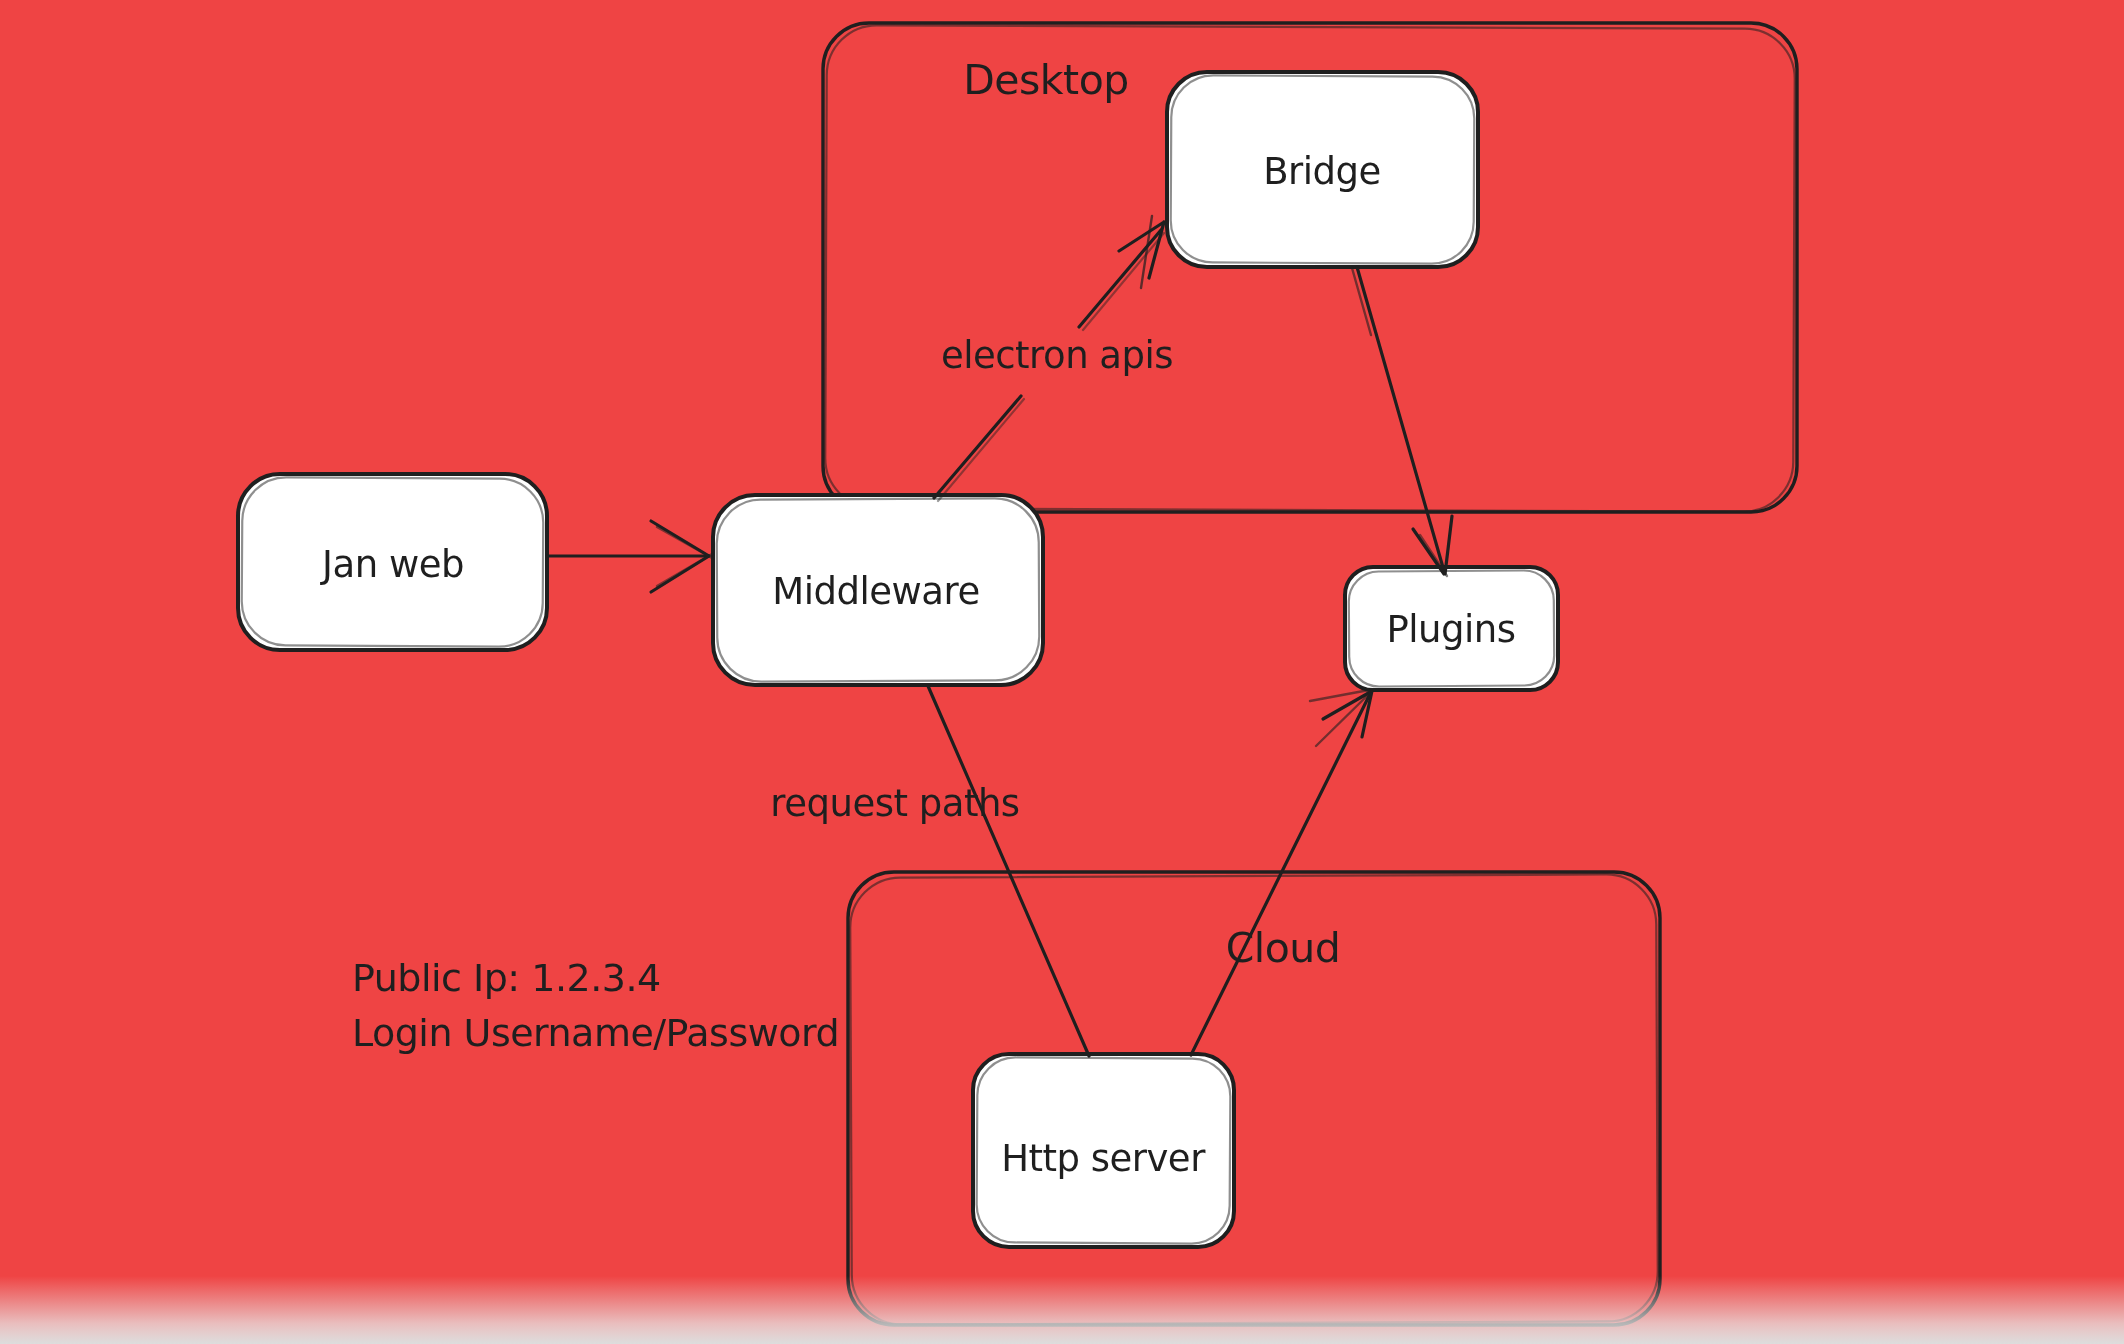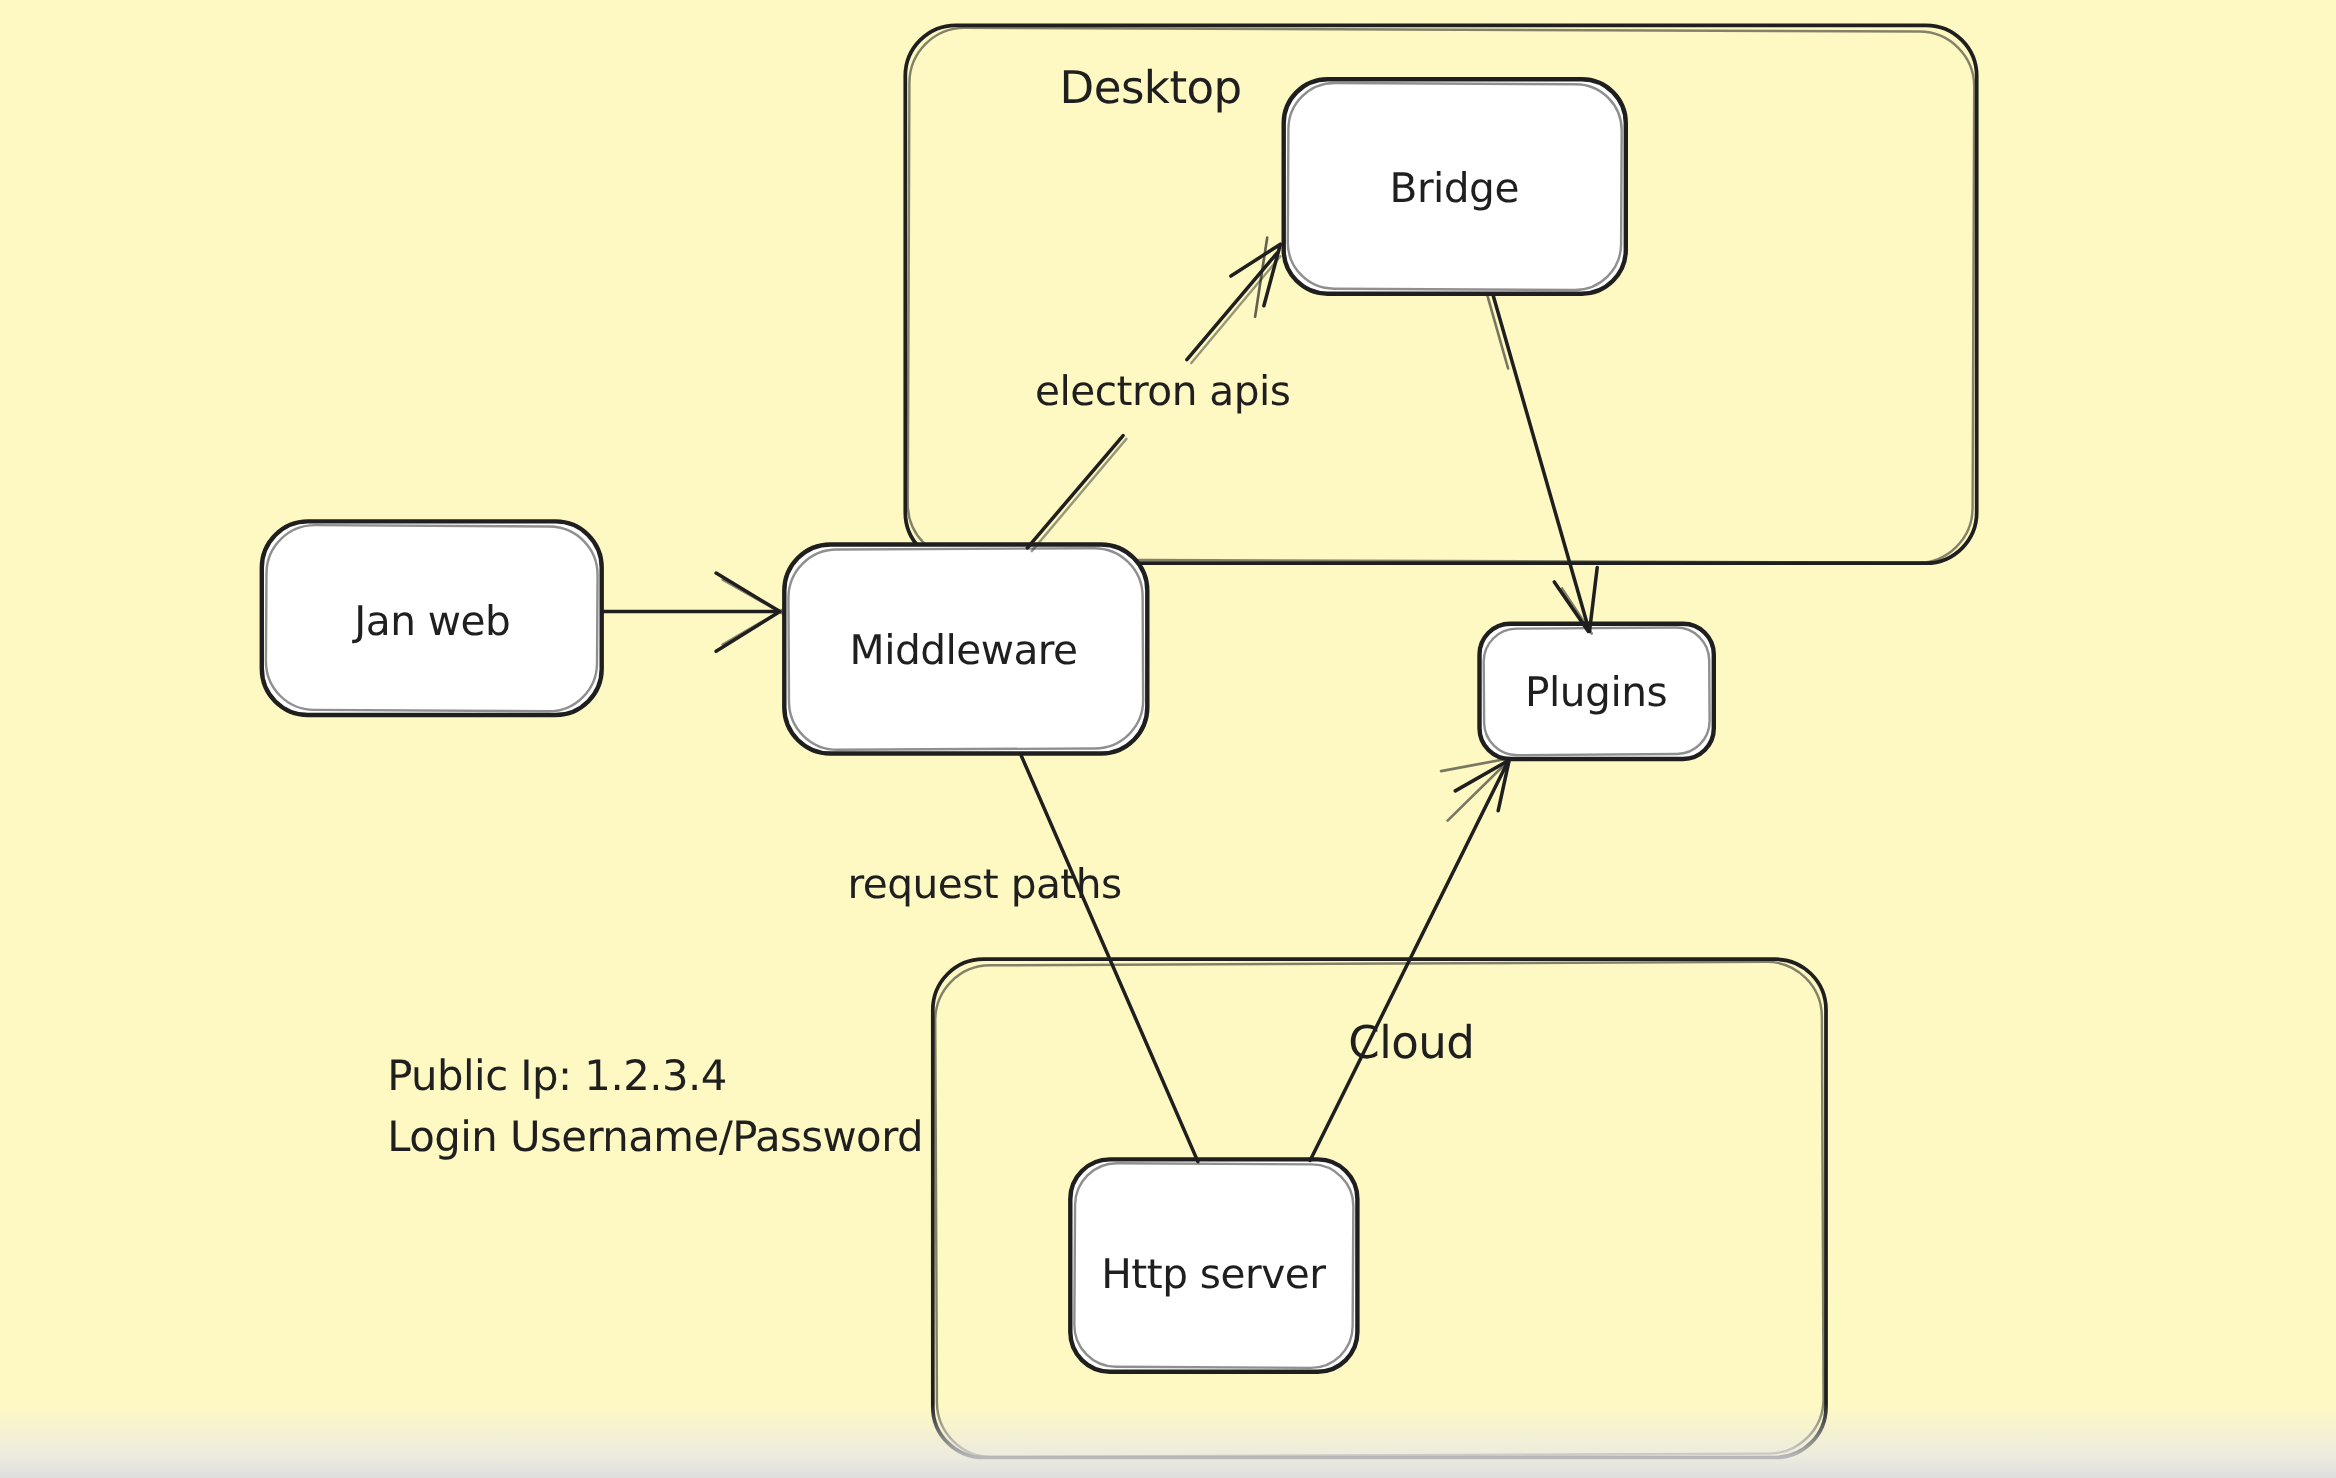--- a/index.html
+++ b/index.html
@@ -1,19 +1,19 @@
 <!DOCTYPE html>
 <html><head>
 <meta charset="utf-8">
 <style>
   html,body{margin:0;padding:0;background:#ffffff;}
   .stage{
     position:relative;
     width:2124px;height:1344px;
-    background:#fef9c3;
+    background:#ef4444;
     overflow:hidden;
     font-family:"DejaVu Sans","Liberation Sans",sans-serif;
   }
   svg{position:absolute;left:0;top:0;display:block;}
   .sketch-label{
     fill:#1f1f1f;
     letter-spacing:-0.5px;
   }
   .node-label{font-size:37px;}
   .container-label{font-size:41px;}

